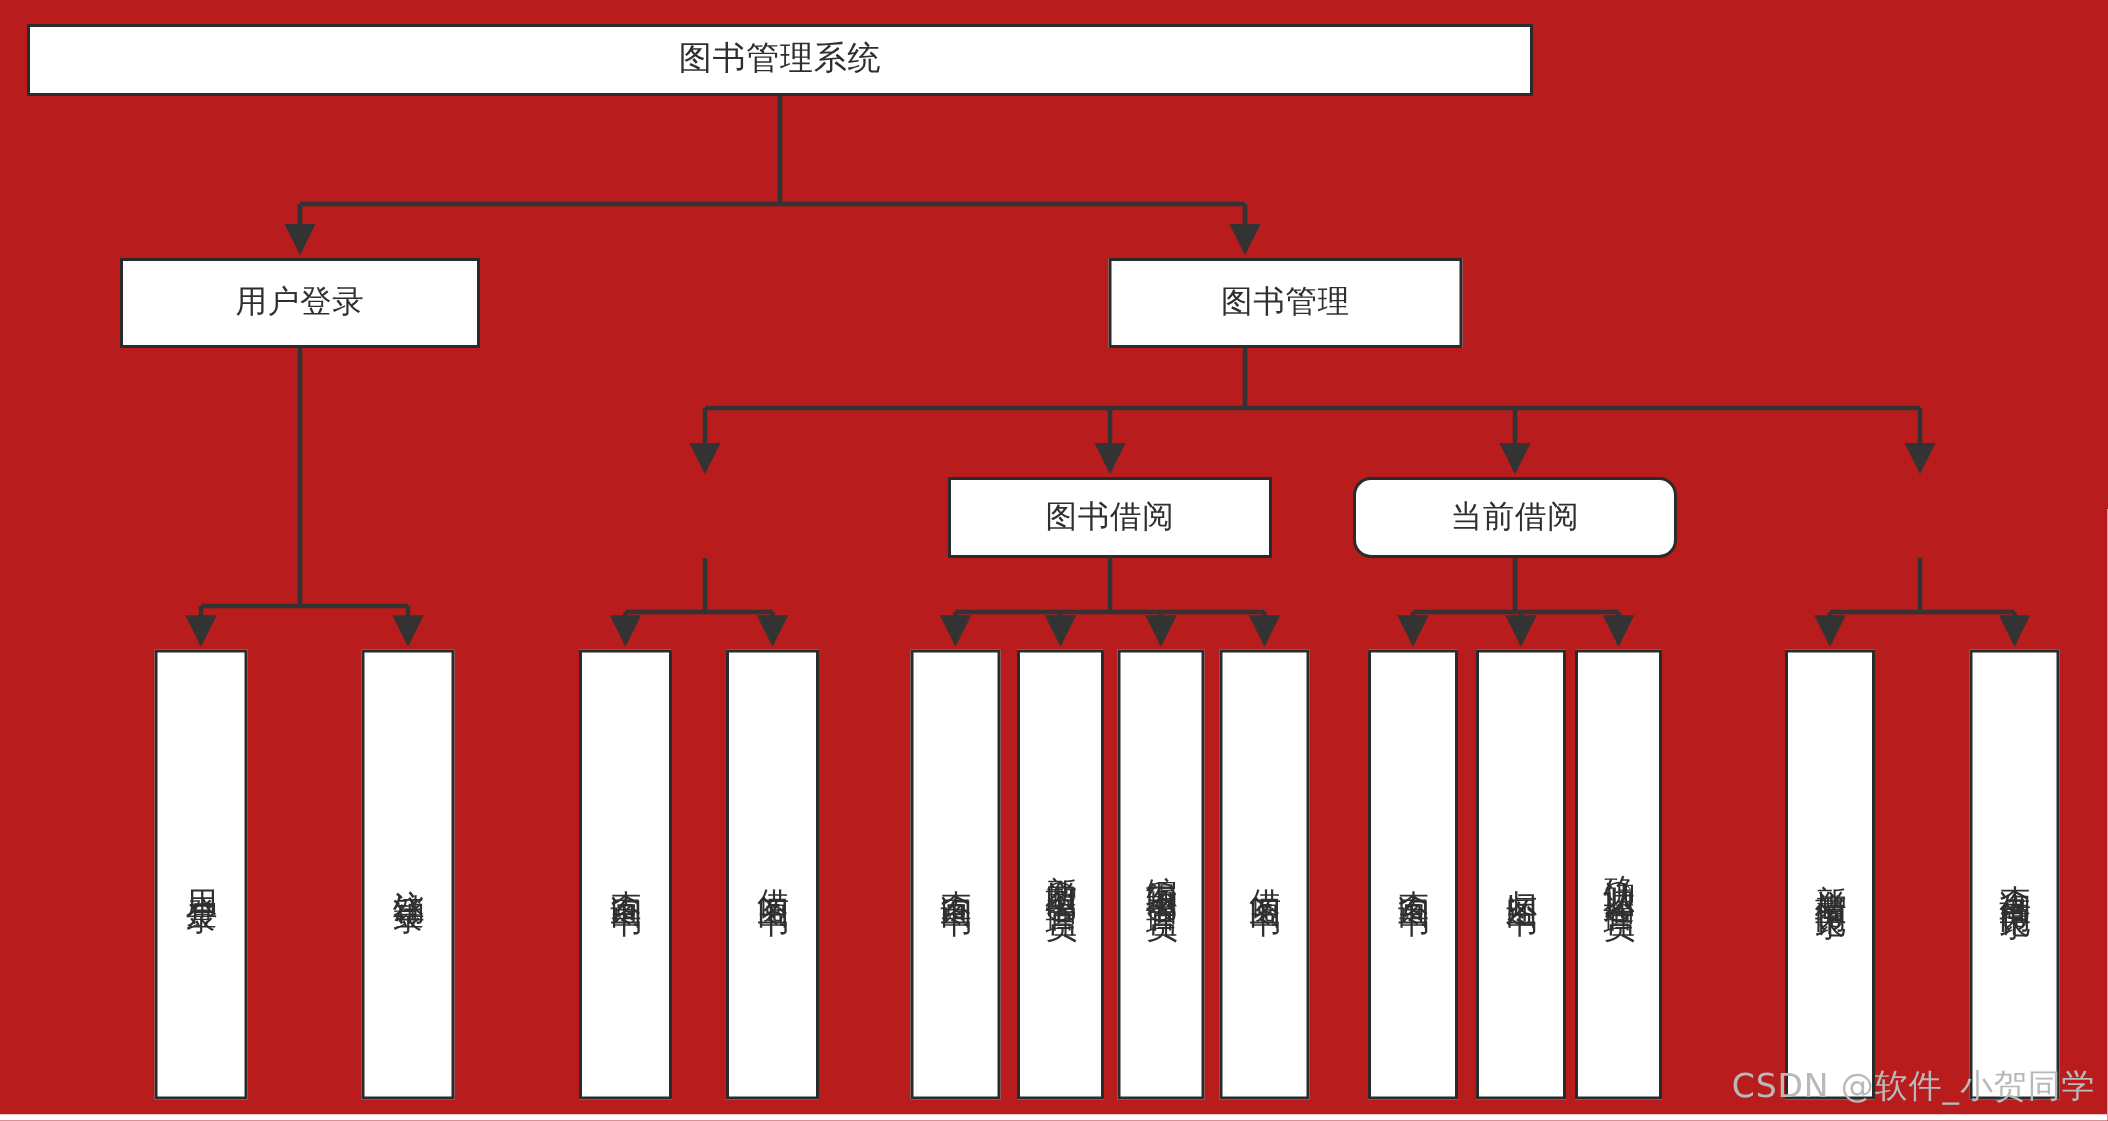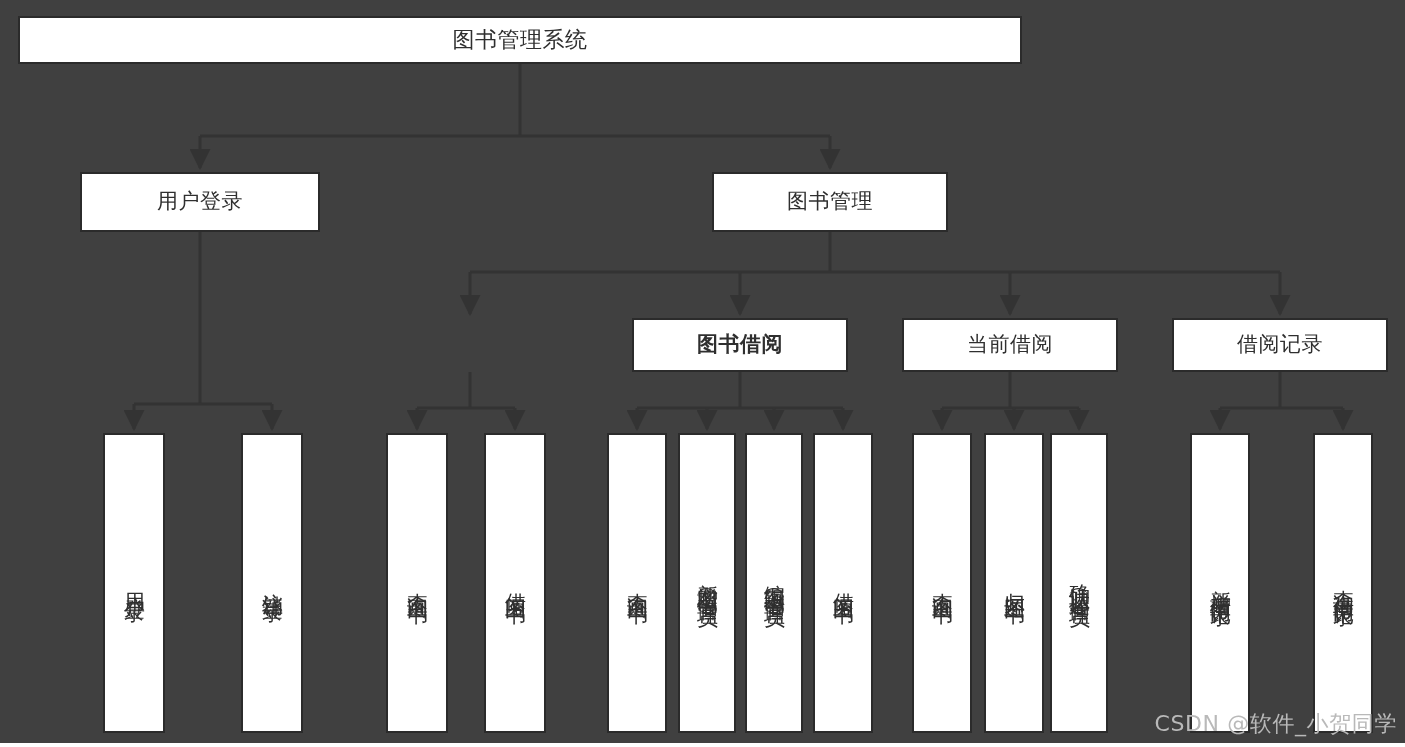--- a/index.html
+++ b/index.html
@@ -8,21 +8,21 @@
     padding: 0;
     background: #ffffff;
   }
   body {
     font-family: "DejaVu Sans", "Liberation Sans", sans-serif;
   }
   #canvas {
     position: relative;
     width: 1405px;
     height: 743px;
-    background: #404040;
+    background: #b91c1c;
     overflow: hidden;
   }
   #edges {
     position: absolute;
     left: 0;
     top: 0;
     width: 1405px;
     height: 747px;
     pointer-events: none;
   }
@@ -133,32 +133,29 @@
     </g>
   </svg>
 
   <div class="node h root" style="left:18px;top:16px;width:1004px;height:48px;">
     <span class="lbl">图书管理系统</span>
   </div>
 
   <div class="node h" style="left:80px;top:172px;width:240px;height:60px;">
     <span class="lbl">用户登录</span>
   </div>
-  <div class="node h" style="left:712px;top:172px;width:236px;height:60px;">
+  <div class="node h" style="left:739px;top:172px;width:236px;height:60px;">
     <span class="lbl">图书管理</span>
   </div>
 
-  <div class="node h" style="left:632px;top:318px;width:216px;height:54px;font-weight:bold;">
+  <div class="node h" style="left:632px;top:318px;width:216px;height:54px;">
     <span class="lbl">图书借阅</span>
   </div>
-  <div class="node h" style="left:902px;top:318px;width:216px;height:54px;">
+  <div class="node h" style="left:902px;top:318px;width:216px;height:54px;border-radius:12px;">
     <span class="lbl">当前借阅</span>
-  </div>
-  <div class="node h" style="left:1172px;top:318px;width:216px;height:54px;">
-    <span class="lbl">借阅记录</span>
   </div>
 
   <div class="node v" style="left:103px;top:433px;width:62px;height:300px;">
     <span class="lbl">用户登录</span>
   </div>
   <div class="node v" style="left:241px;top:433px;width:62px;height:300px;">
     <span class="lbl">注销登录</span>
   </div>
 
   <div class="node v" style="left:386px;top:433px;width:62px;height:300px;">

